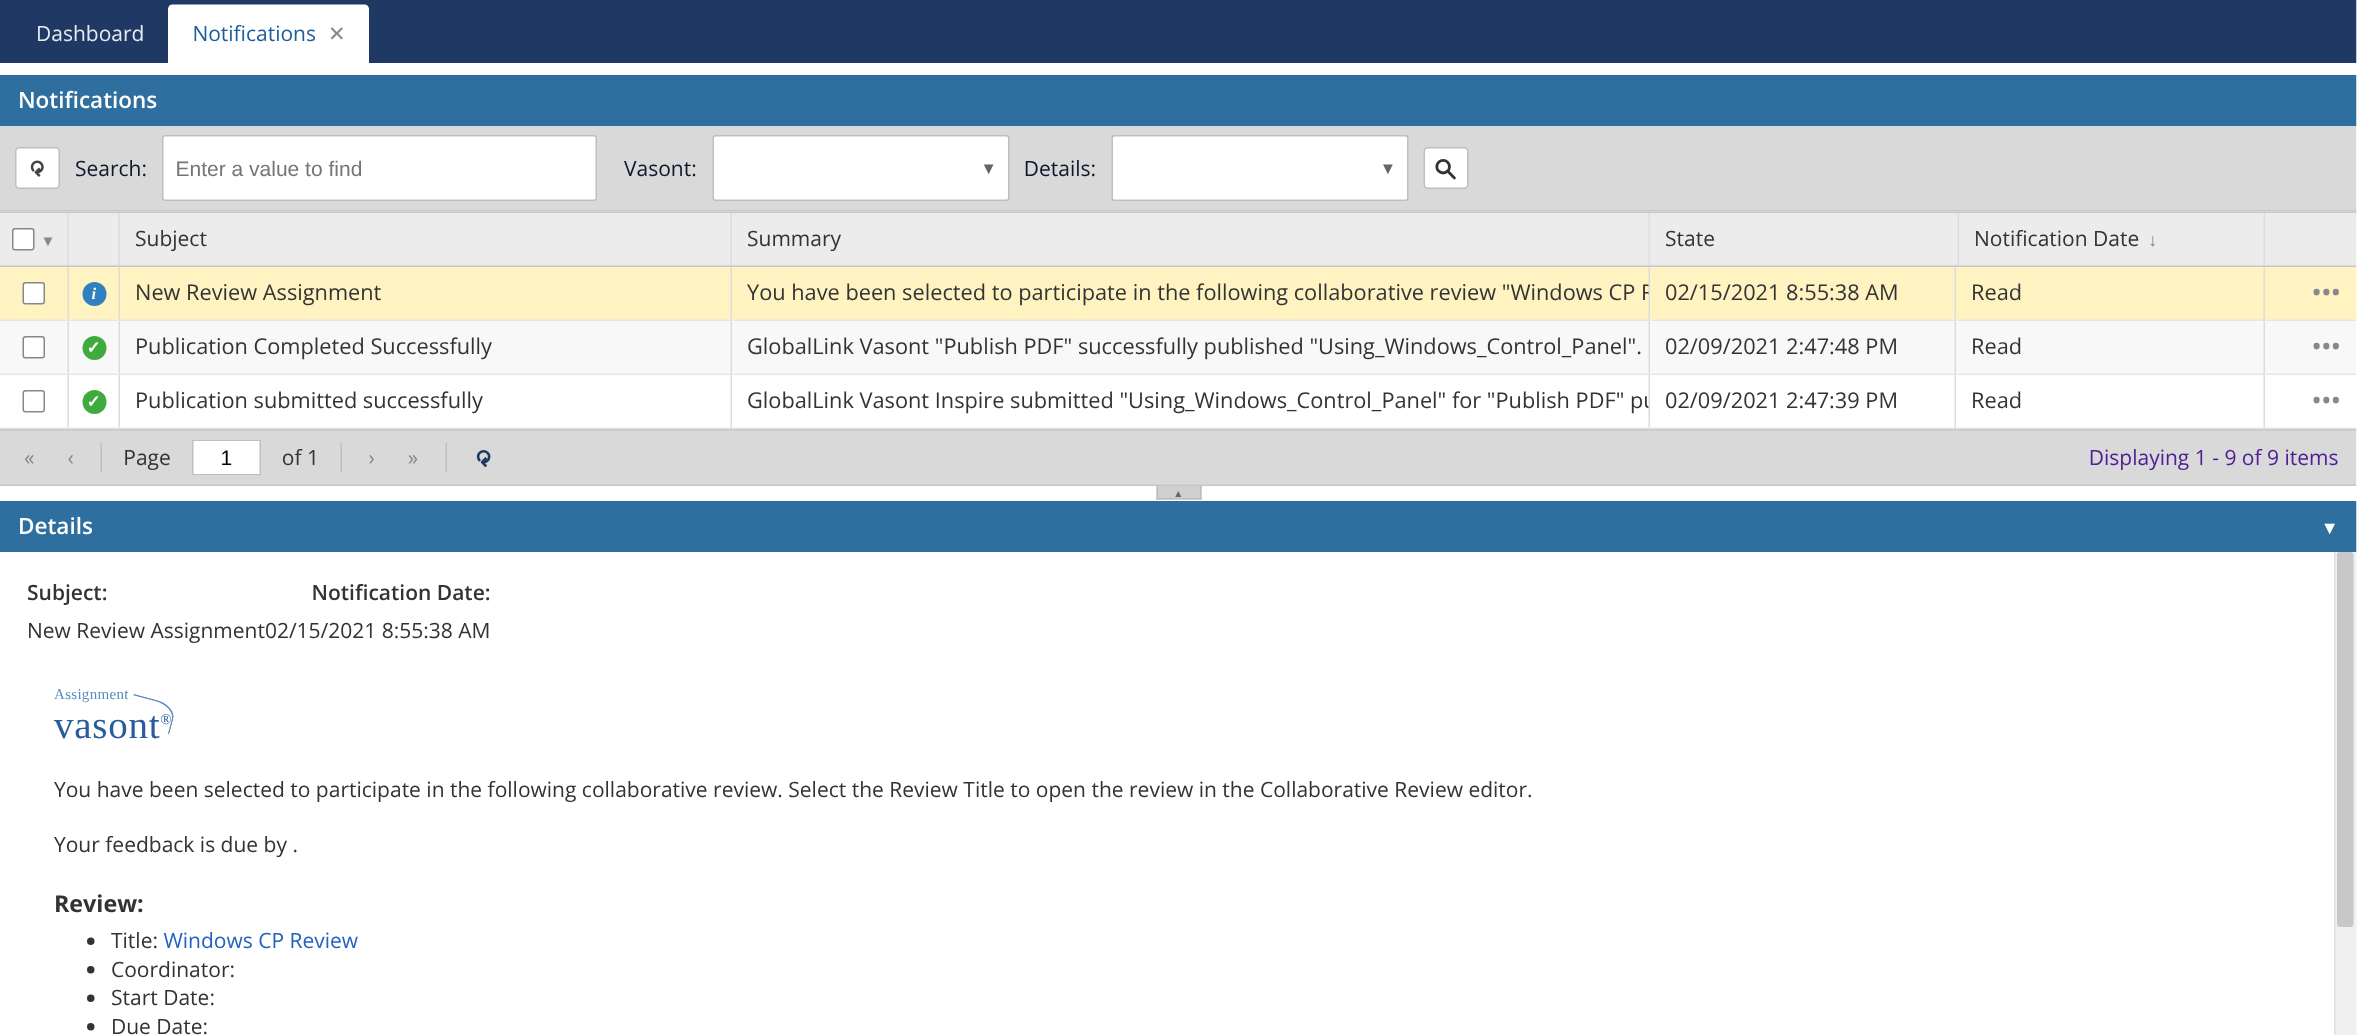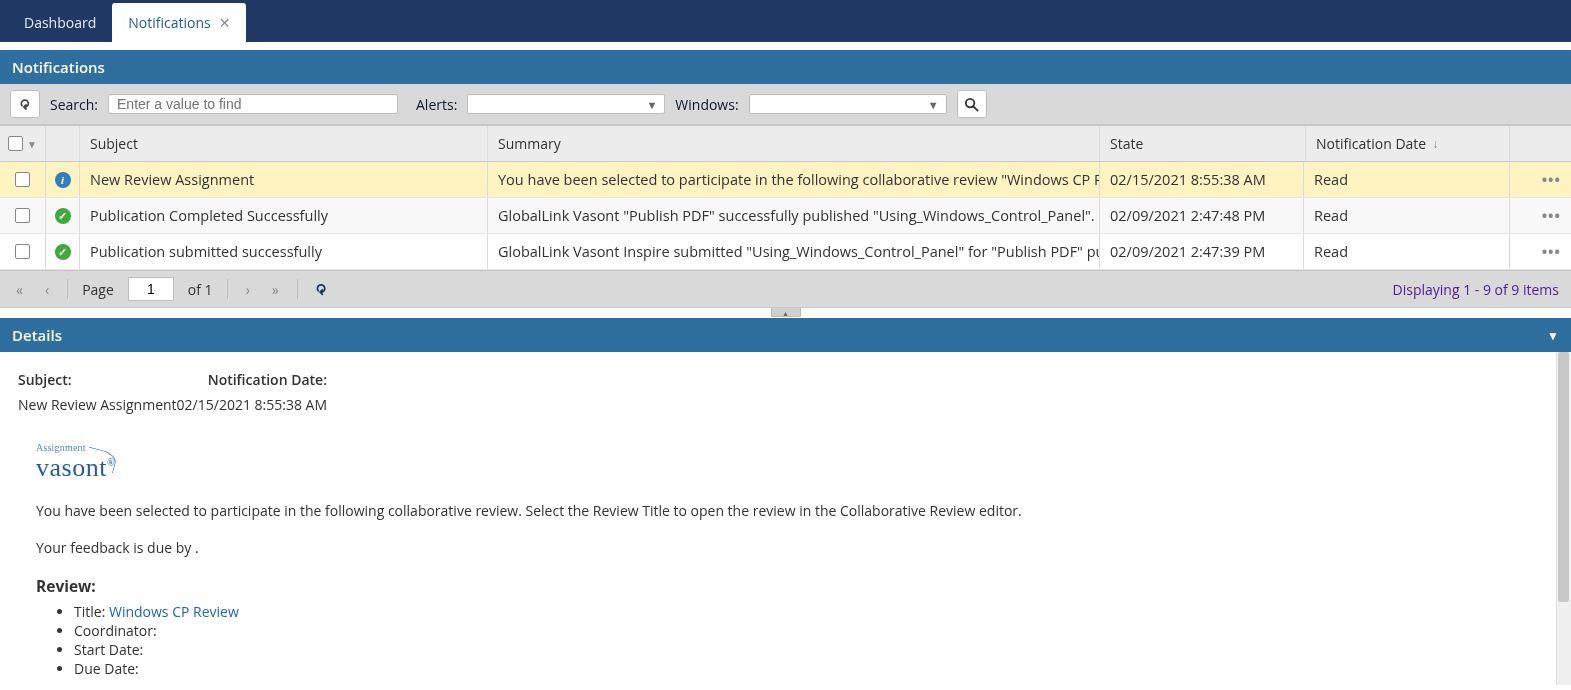--- a/index.html
+++ b/index.html
@@ -75,21 +75,21 @@
     border-radius: 3px;
     display: inline-flex;
     align-items: center;
     justify-content: center;
     cursor: pointer;
     color: #444;
   }
   .tb-label { color: #0f172a; }
   .tb-input {
     border: 1px solid #bfbfbf;
-    height: 20px;
+    height: 44px;
     padding: 0 8px;
     border-radius: 2px;
     font-size: 14px;
     color: #000000;
   }
   .tb-input.search { width: 290px; }
   .tb-combo {
     position: relative;
     display: inline-flex;
     align-items: center;
@@ -247,26 +247,26 @@
 <div class="panel-header">
   <span>Notifications</span>
 </div>
 
 <div class="toolbar">
   <button class="tb-btn">
     <span class="refresh-glyph">⟳</span>
   </button>
   <span class="tb-label">Search:</span>
   <input class="tb-input search" placeholder="Enter a value to find" style="">
-  <span class="tb-label" style="margin-left:8px;">Alerts:</span>
+  <span class="tb-label" style="margin-left:8px;">Vasont:</span>
   <span class="tb-combo">
     <input class="tb-input" style="width: 198px;">
     <span class="caret">▼</span>
   </span>
-  <span class="tb-label">Windows:</span>
+  <span class="tb-label">Details:</span>
   <span class="tb-combo">
     <input class="tb-input" style="width: 198px;">
     <span class="caret">▼</span>
   </span>
   <button class="tb-btn">
     <svg width="15" height="15" viewBox="0 0 16 16">
       <circle cx="6.5" cy="6.5" r="4.5" fill="none" stroke="#333" stroke-width="2"></circle>
       <line x1="10.2" y1="10.2" x2="14.5" y2="14.5" stroke="#333" stroke-width="2" stroke-linecap="round"></line>
     </svg>
   </button>

